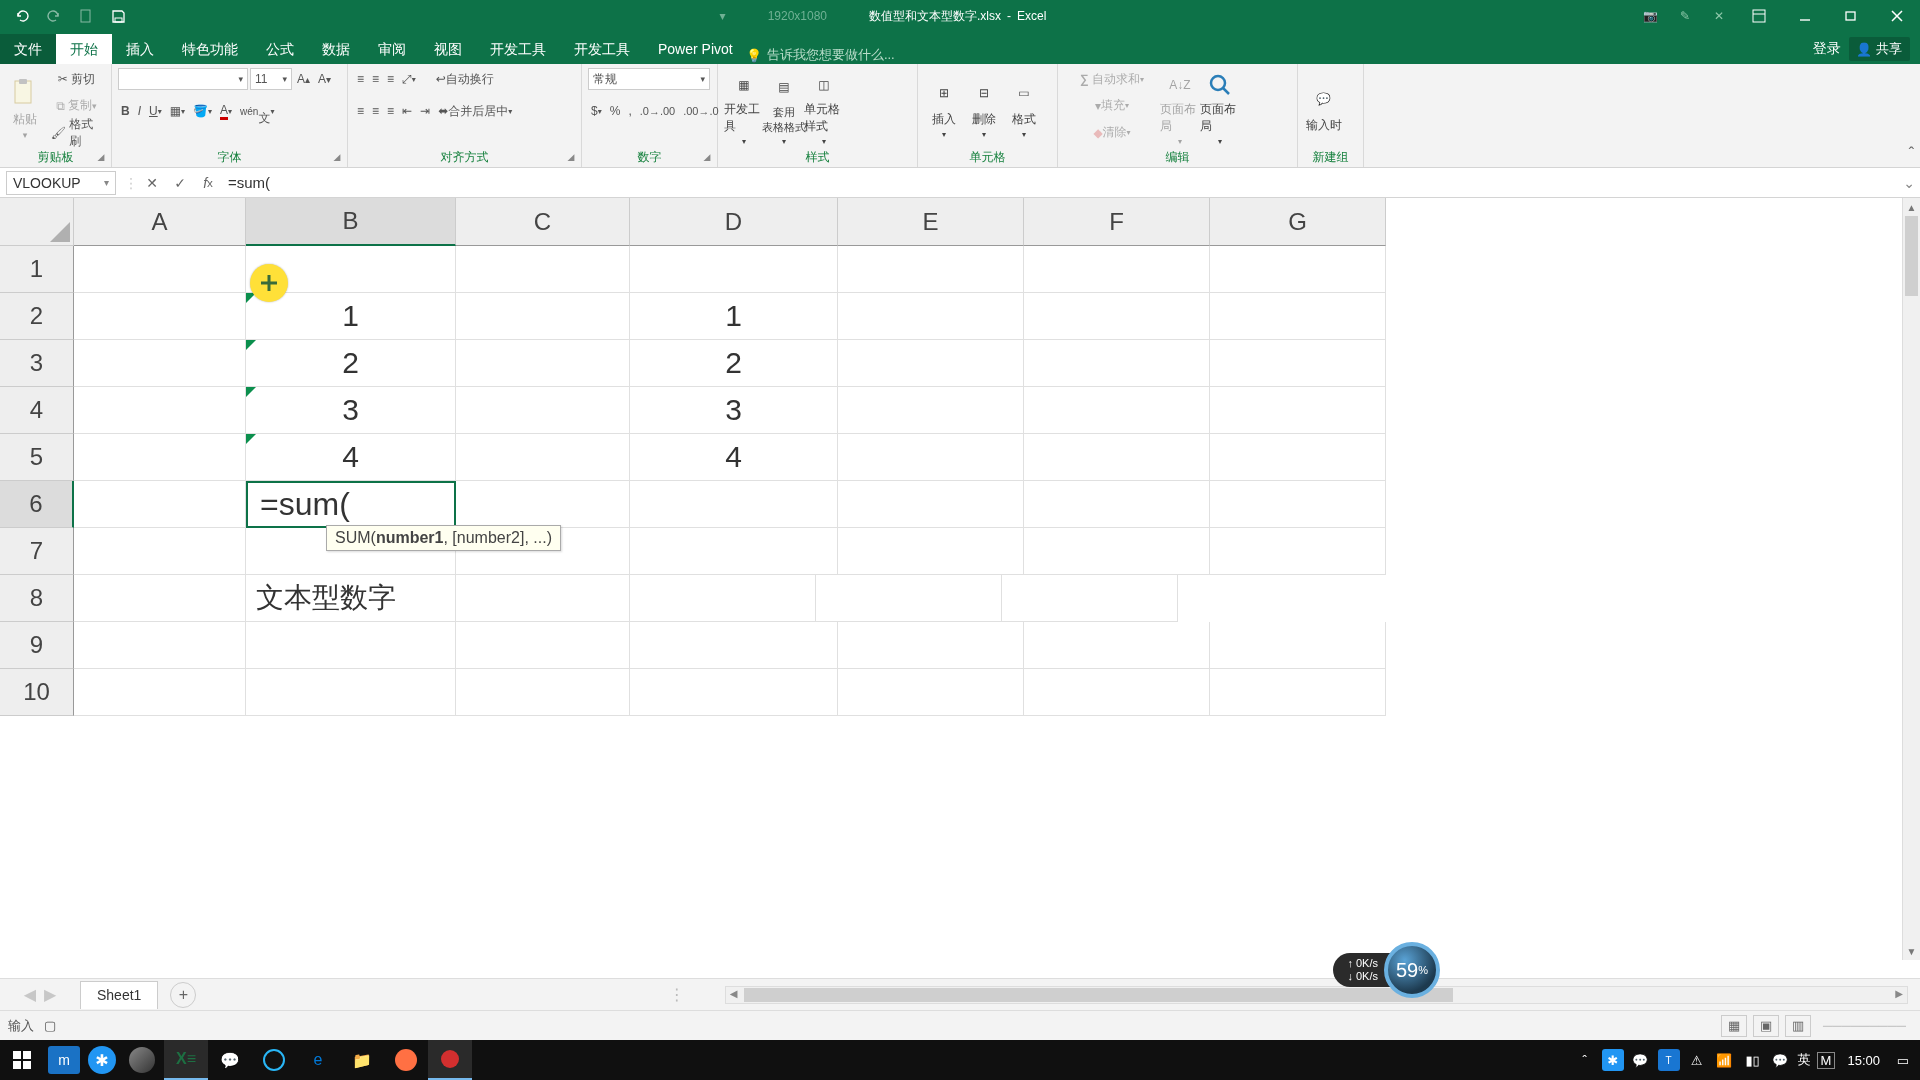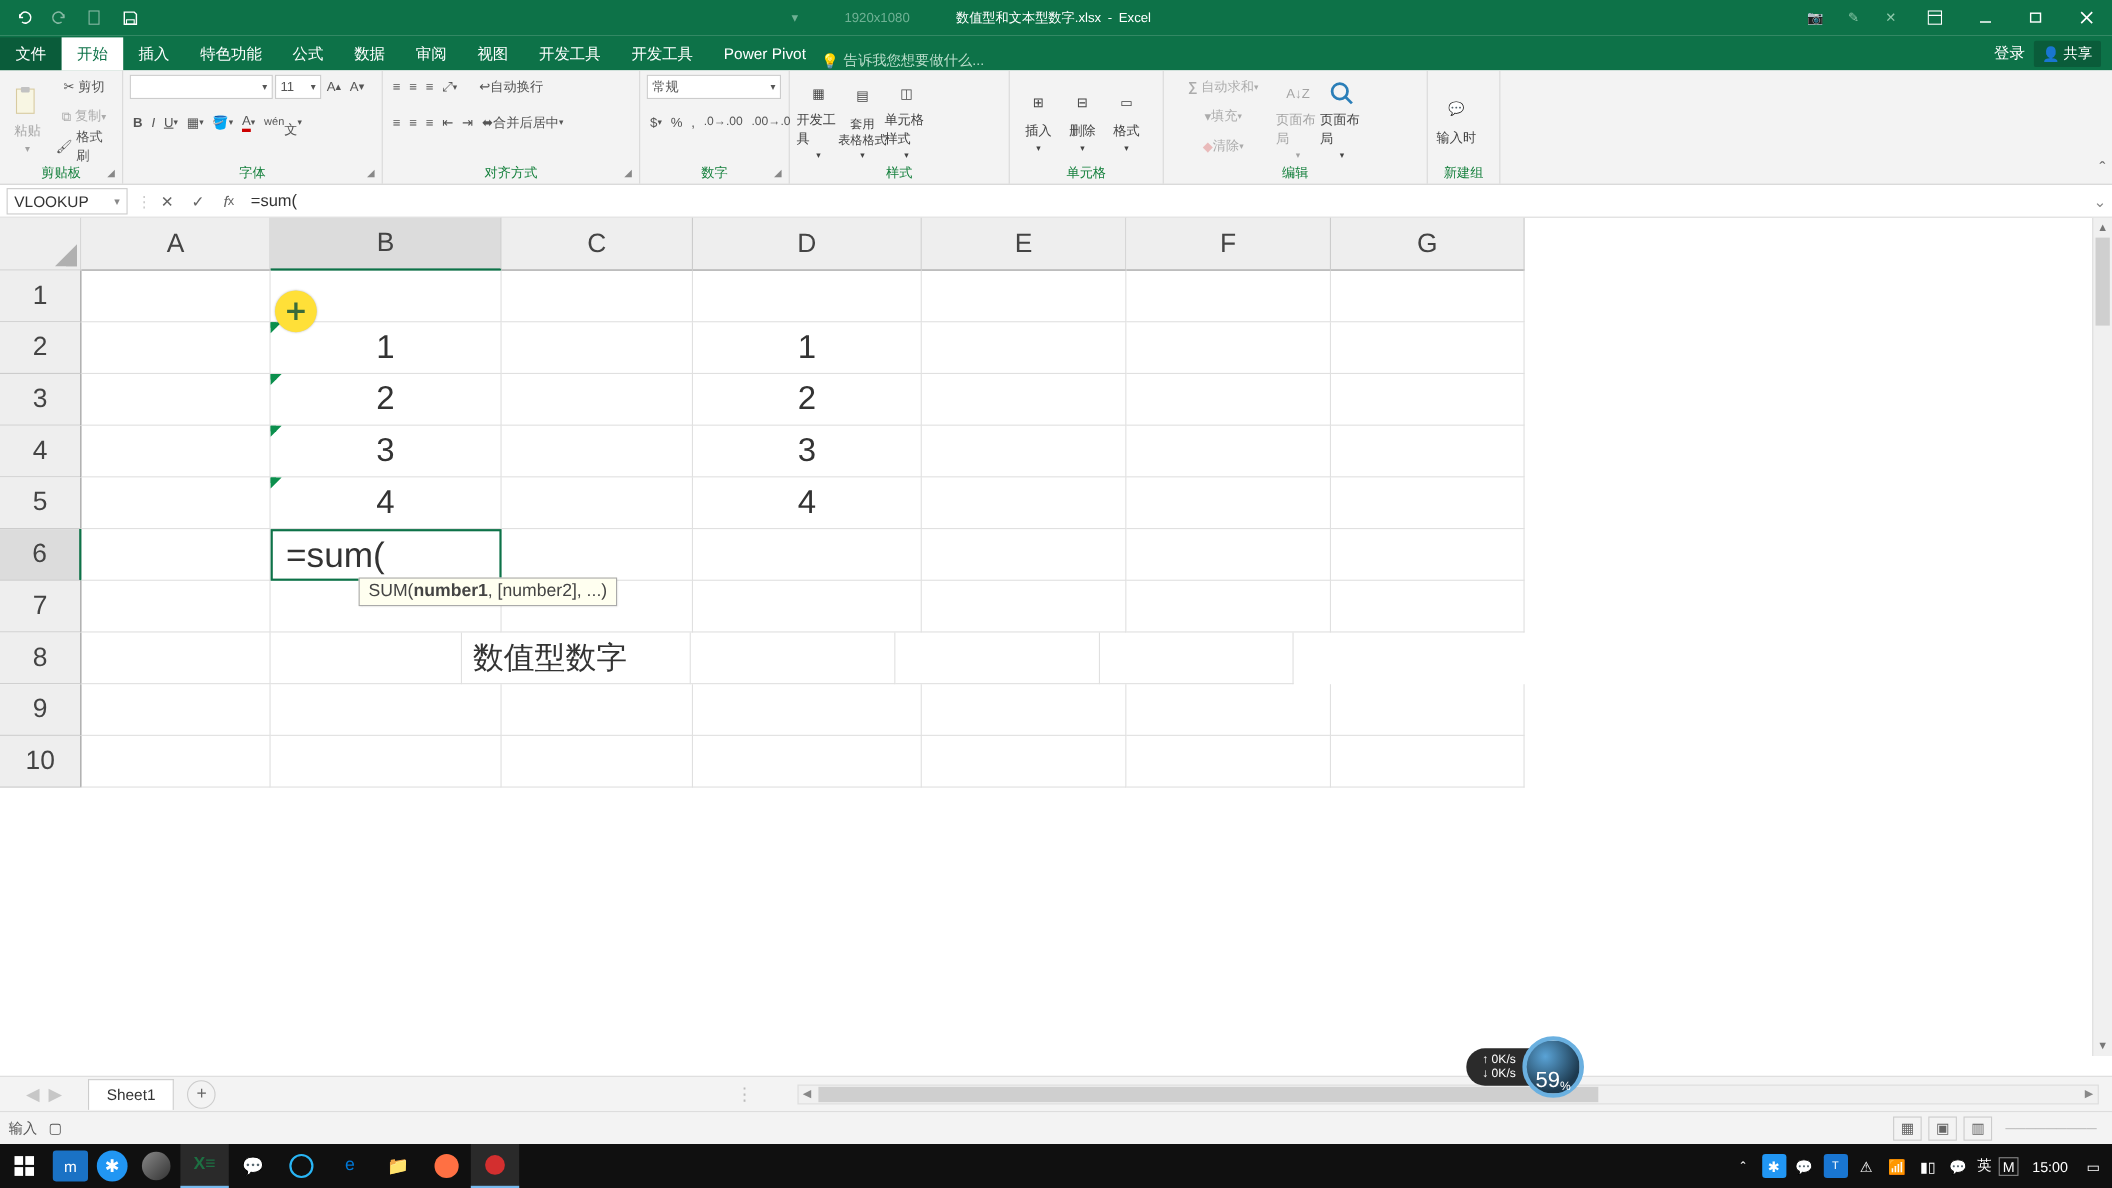--- a/index.html
+++ b/index.html
@@ -79,21 +79,21 @@
 .sheettabs .hscrollbar .thumb { position:absolute; left:18px; top:1px; bottom:1px; width:60%; background:#cfcfcf; }
 
 
 .statusbar { position:absolute; left:0; right:0; bottom:0; height:30px; background:#f3f3f3; border-top:1px solid #ddd; display:flex; align-items:center; font-size:13px; color:#555; padding:0 8px;}
 .statusbar .right { margin-left:auto; display:flex; align-items:center; gap:6px; }
 .viewbtn { width:26px; height:22px; border:1px solid #ccc; display:flex; align-items:center; justify-content:center; color:#666; }
 
 
 .net-widget { position:absolute; right:480px; bottom:42px; display:flex; align-items:center; }
 .net-pill { background:#2b2b2b; color:#fff; border-radius:18px 0 0 18px; padding:4px 18px 4px 14px; font-size:11px; line-height:13px; }
-.net-circle { width:56px; height:56px; border-radius:50%; background:radial-gradient(circle at 35% 30%,#5aa3d6,#1d3a4f 70%); border:4px solid #6ab0e0; display:flex; align-items:flex-end; justify-content:center; color:#fff; font-size:20px; margin-left:-12px;}
+.net-circle { width:56px; height:56px; border-radius:50%; background:radial-gradient(circle at 35% 30%,#5aa3d6,#1d3a4f 70%); border:4px solid #6ab0e0; display:flex; align-items:center; justify-content:center; color:#fff; font-size:20px; margin-left:-12px;}
 
 .highlight-cursor { position:absolute; width:38px; height:38px; border-radius:50%; background:#ffe038; display:flex; align-items:center; justify-content:center; box-shadow:0 0 2px rgba(0,0,0,.3); }
 
 
 .taskbar { position:absolute; left:0; right:0; bottom:0; height:40px; background:#101010; display:flex; align-items:center; z-index:50; }
 .taskbar .tbtn { width:44px; height:40px; display:flex; align-items:center; justify-content:center; color:#fff; }
 .taskbar .tbtn.active { border-bottom:2px solid #76b9ed; background:#2a2a2a; }
 .taskbar .tray { margin-left:auto; display:flex; align-items:center; gap:6px; padding-right:6px; color:#fff; font-size:13px; }
 .taskbar .tray .titem { width:22px; height:22px; display:flex; align-items:center; justify-content:center; }
 
@@ -483,22 +483,22 @@
           <div class="cell" style="width: 172px;"></div>
           <div class="cell" style="width: 210px;"></div>
           <div class="cell" style="width: 174px;"></div>
           <div class="cell" style="width: 208px;"></div>
           <div class="cell" style="width: 186px;"></div>
           <div class="cell" style="width: 186px;"></div>
           <div class="cell" style="width: 176px;"></div>
         </div>
         <div class="row">
           <div class="cell" style="width: 172px;"></div>
-          <div class="cell" style="width: 174px;"></div>
-          <div class="cell left" style="width: 208px; font-size: 28px;">数值型数字</div>
+          <div class="cell left" style="width: 210px; font-size: 28px;">文本型数字</div>
+          <div class="cell" style="width: 174px;"></div>
           <div class="cell" style="width: 186px;"></div>
           <div class="cell" style="width: 186px;"></div>
           <div class="cell" style="width: 176px;"></div>
         </div>
         <div class="row">
           <div class="cell" style="width: 172px;"></div>
           <div class="cell" style="width: 210px;"></div>
           <div class="cell" style="width: 174px;"></div>
           <div class="cell" style="width: 208px;"></div>
           <div class="cell" style="width: 186px;"></div>

